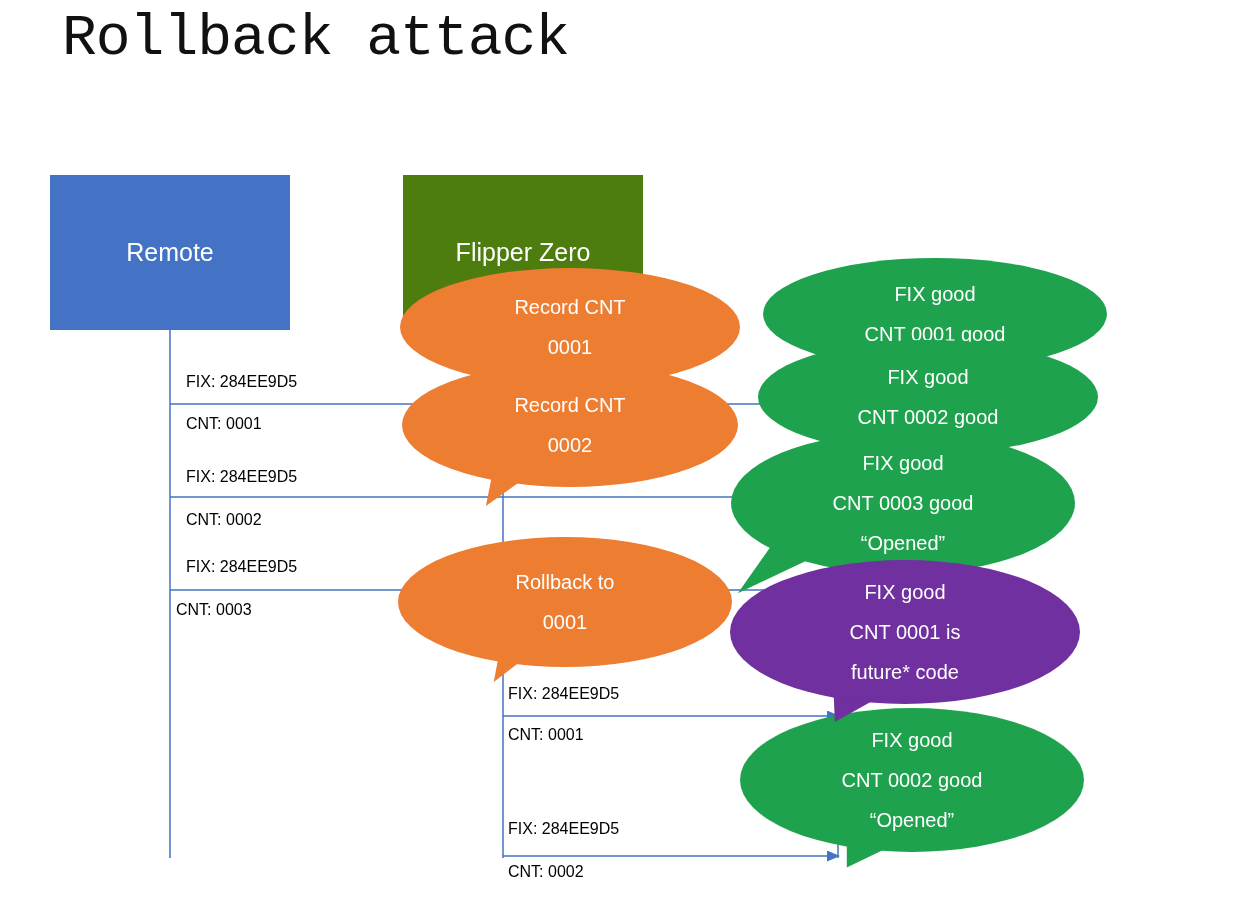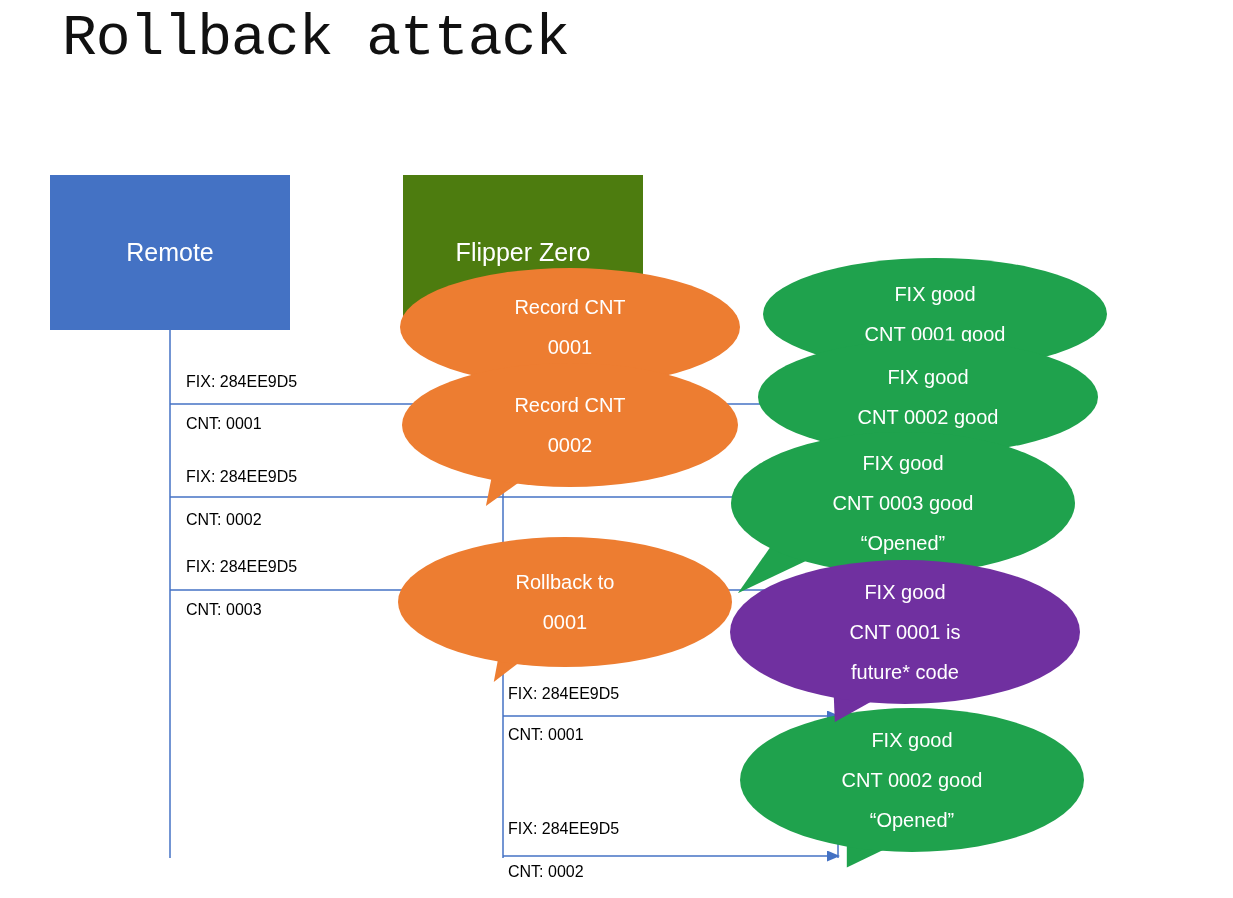--- a/index.html
+++ b/index.html
@@ -75,21 +75,21 @@
     <span>Flipper Zero</span>
   </div>
 
   <div class="msg-label" style="left:186px; top:373px;">FIX: 284EE9D5</div>
   <div class="msg-label" style="left:186px; top:415px;">CNT: 0001</div>
 
   <div class="msg-label" style="left:186px; top:468px;">FIX: 284EE9D5</div>
   <div class="msg-label" style="left:186px; top:511px;">CNT: 0002</div>
 
   <div class="msg-label" style="left:186px; top:558px;">FIX: 284EE9D5</div>
-  <div class="msg-label" style="left:186px; top:601px;text-align:center;">CNT: 0003</div>
+  <div class="msg-label" style="left:176px; top:601px;text-align:center;">CNT: 0003</div>
 
   <div class="msg-label" style="left:508px; top:685px;">FIX: 284EE9D5</div>
   <div class="msg-label" style="left:508px; top:726px;">CNT: 0001</div>
 
   <div class="msg-label" style="left:508px; top:820px;">FIX: 284EE9D5</div>
   <div class="msg-label" style="left:508px; top:863px;">CNT: 0002</div>
 
   <div class="bubble orange" style="left:400px; top:268px; width:340px; height:118px;">
     <div class="ellipse"></div>
     <div class="btext">Record CNT

